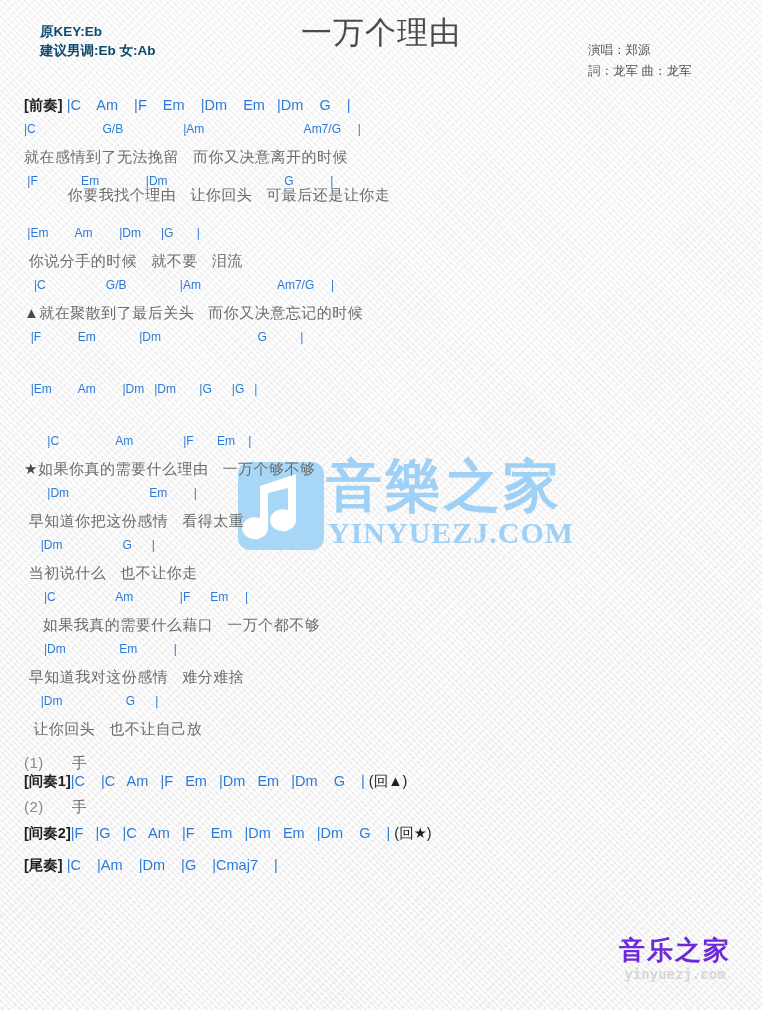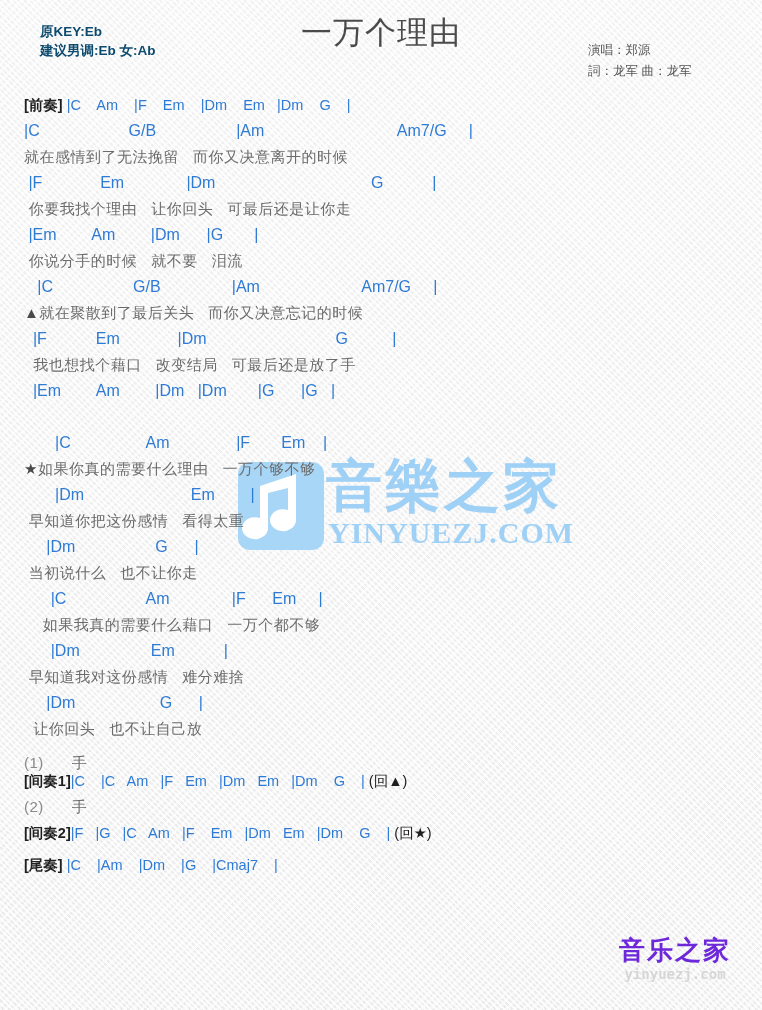--- a/index.html
+++ b/index.html
@@ -127,21 +127,21 @@
   
   #body-lines { position: absolute; left: 0; top: 0; right: 0; bottom: 0; }
 
   .mline {
     position: absolute;
     white-space: pre;
     left: 24px;
   }
   .mline.chords {
     font-family: "Liberation Sans", "DejaVu Sans", sans-serif;
-    font-size: 16px;
+    font-size: 12px;
     color: #2e7bd6;
     font-weight: 500;
     letter-spacing: 0px;
   }
   .mline.lyrics {
     font-family: "Liberation Sans", "DejaVu Sans", sans-serif;
     font-size: 15px;
     color: #6b6b6b;
     letter-spacing: 0.5px;
   }
@@ -192,27 +192,26 @@
   <div class="wm-bottom">
     <div class="wb-han">音乐之家</div>
     <div class="wb-dom">yinyuezj.com</div>
   </div>
 
   <div id="body-lines">
       <div class="mline section" style="top: 96px;"><span class="tag">[前奏]</span><span> |C    Am    |F    Em    |Dm    Em   |Dm    G    |</span></div>
       <div class="mline chords" style="top: 122px;">|C                    G/B                  |Am                              Am7/G     |</div>
       <div class="mline lyrics" style="top: 148px;">就在感情到了无法挽留   而你又决意离开的时候</div>
       <div class="mline chords" style="top: 174px;"> |F             Em              |Dm                                   G           |</div>
-      <div class="mline lyrics" style="top: 200px;"> 你要我找个理由   让你回头   可最后还是让你走</div>
+      <div class="mline lyrics" style="top: 186px; margin-left: 39px;"> 你要我找个理由   让你回头   可最后还是让你走</div>
       <div class="mline lyrics" style="top: 252px;"> 你说分手的时候   就不要   泪流</div>
       <div class="mline chords" style="top: 226px;"> |Em        Am        |Dm      |G       |</div>
       <div class="mline chords" style="top: 278px;">   |C                  G/B                |Am                       Am7/G     |</div>
       <div class="mline lyrics" style="top: 304px;"><span class="mark">▲</span>就在聚散到了最后关头   而你又决意忘记的时候</div>
       <div class="mline chords" style="top: 330px;">  |F           Em             |Dm                             G          |</div>
-      <div class="mline lyrics" style="top: 356px;">  我也想找个藉口   改变结局   可最后还是放了手</div>
       <div class="mline chords" style="top: 382px;">  |Em        Am        |Dm   |Dm       |G      |G   |</div>
       <div class="mline chords" style="top: 434px;">       |C                 Am               |F       Em    |</div>
       <div class="mline lyrics" style="top: 460px;"><span class="mark">★</span>如果你真的需要什么理由   一万个够不够</div>
       <div class="mline chords" style="top: 486px;">       |Dm                        Em        |</div>
       <div class="mline lyrics" style="top: 512px;"> 早知道你把这份感情   看得太重</div>
       <div class="mline chords" style="top: 538px;">     |Dm                  G      |</div>
       <div class="mline lyrics" style="top: 564px;"> 当初说什么   也不让你走</div>
       <div class="mline chords" style="top: 590px;">      |C                  Am              |F      Em     |</div>
       <div class="mline lyrics" style="top: 616px; margin-left: 14px;"> 如果我真的需要什么藉口   一万个都不够</div>
       <div class="mline chords" style="top: 642px;">      |Dm                Em           |</div>

